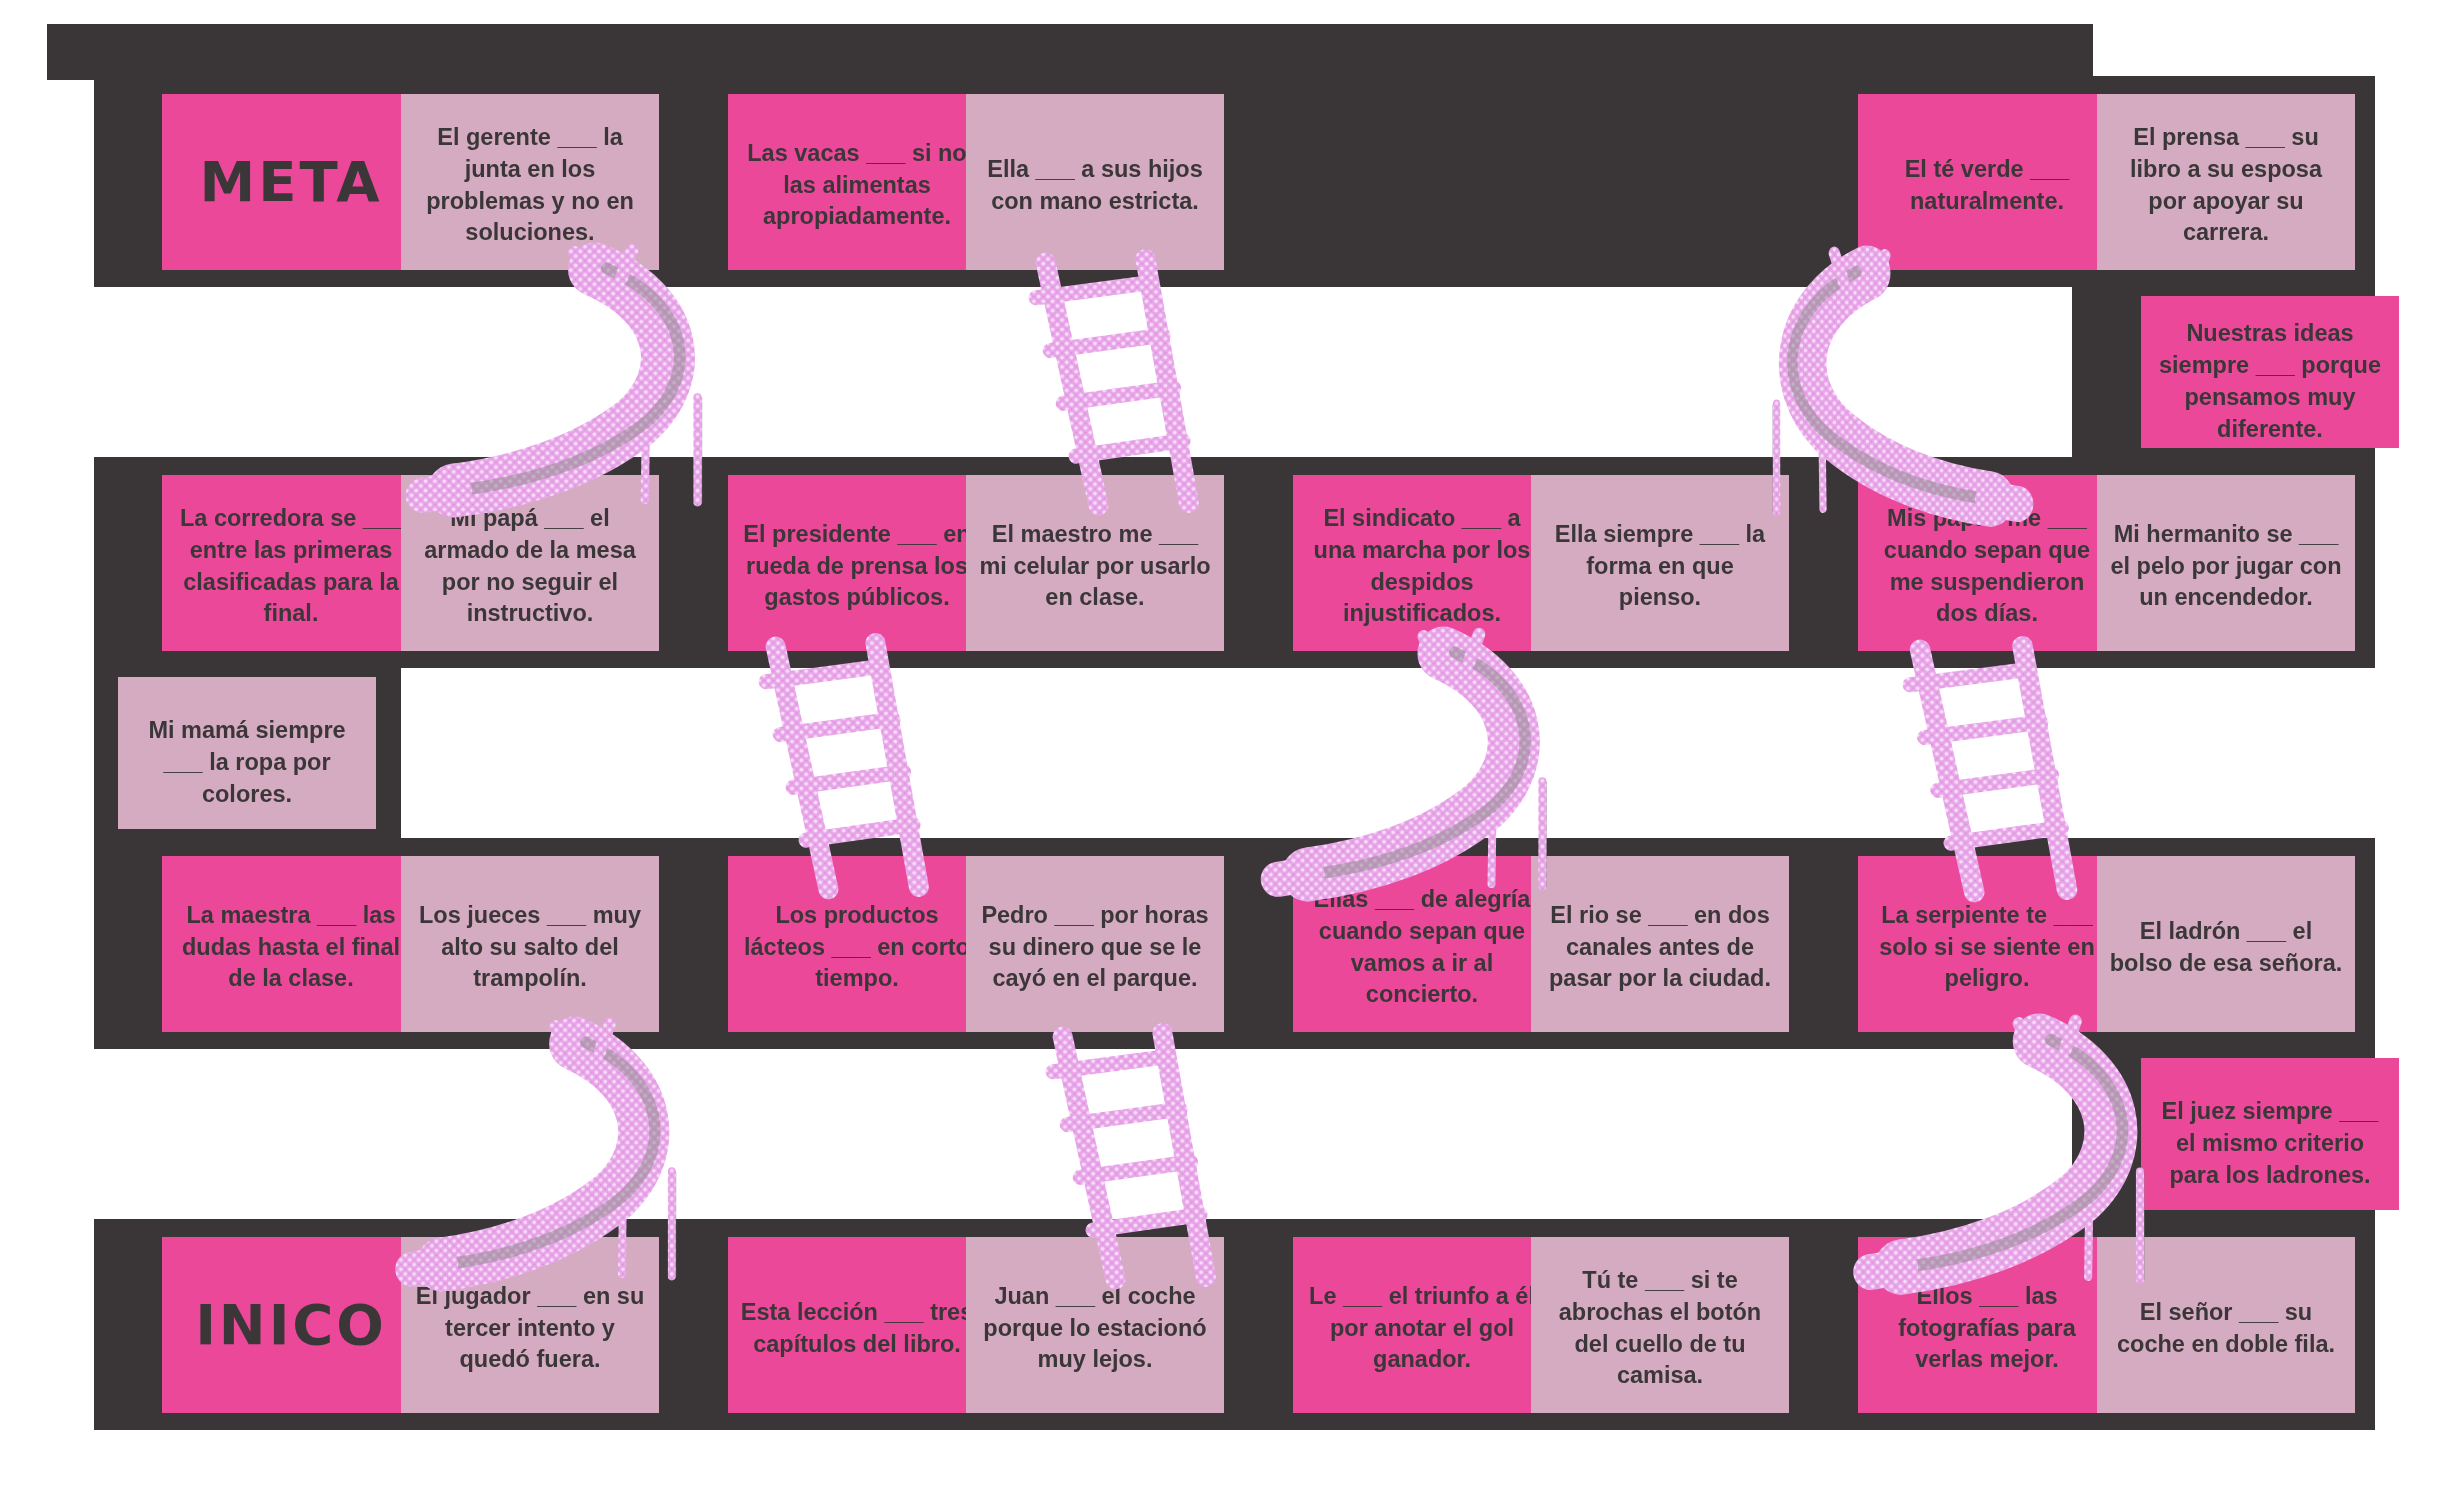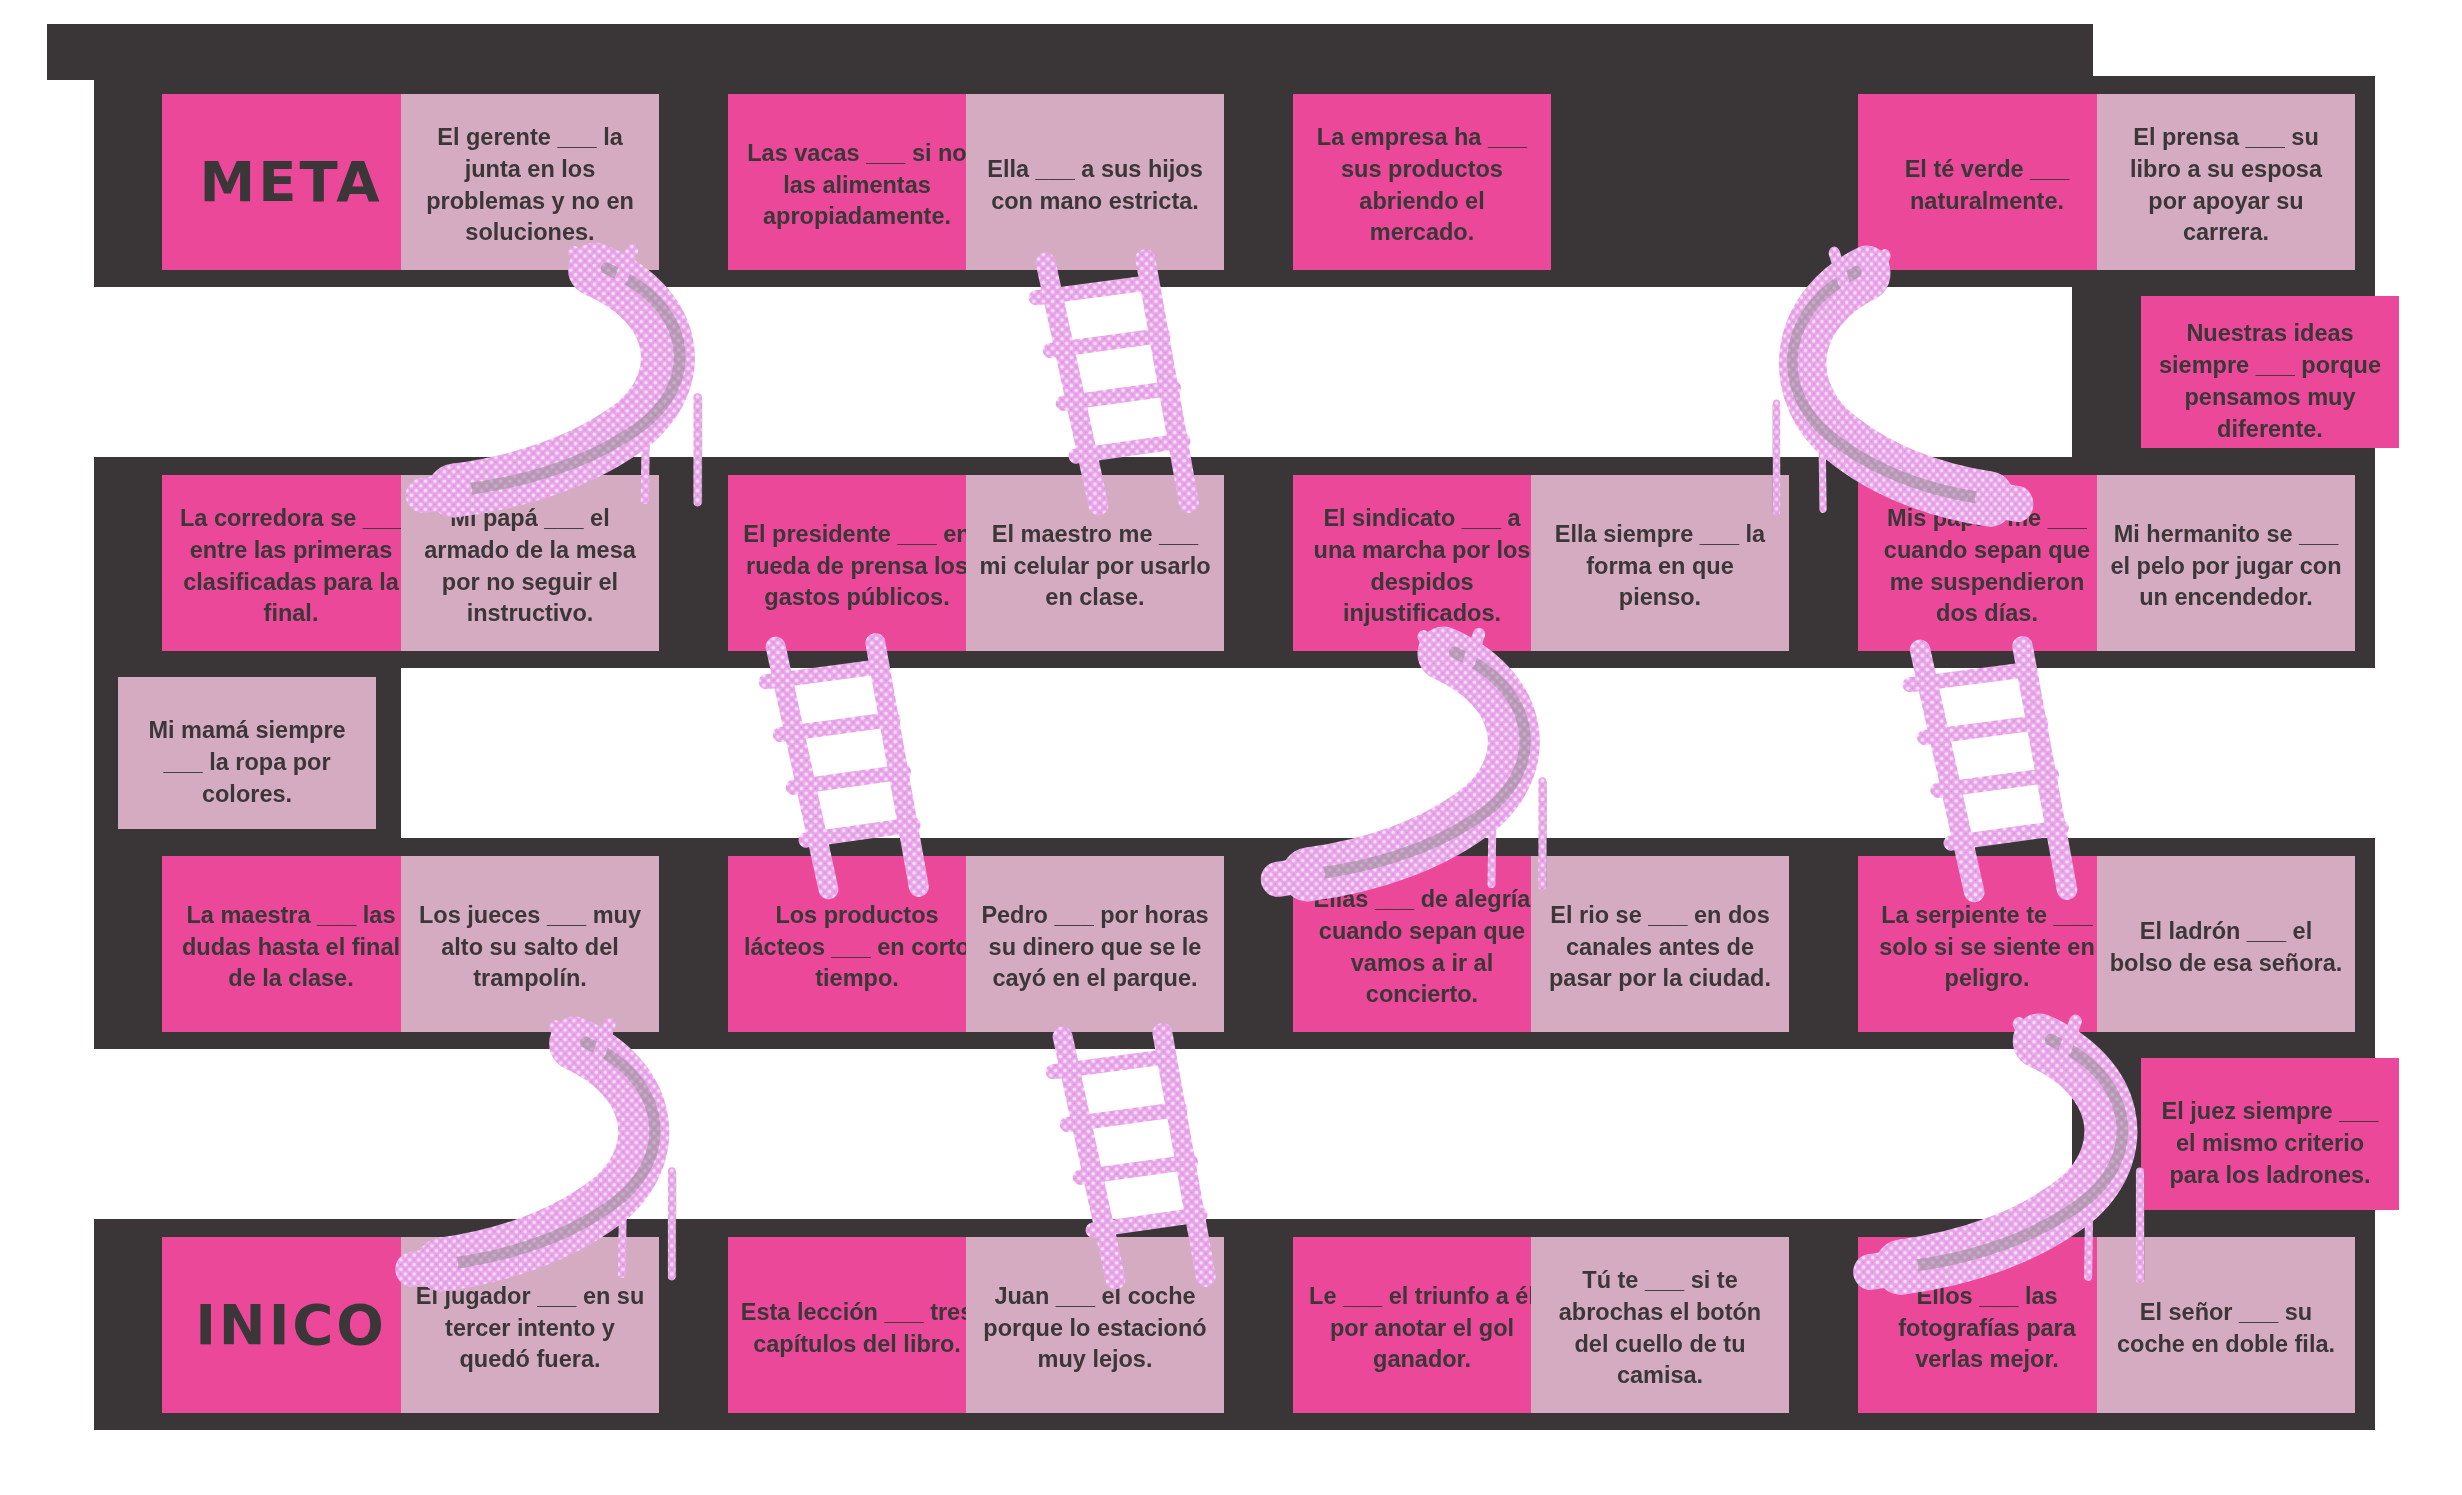--- a/index.html
+++ b/index.html
@@ -69,23 +69,20 @@
     </div>
   <div class="cell pink" style="left:401px;top:94px">
       <span>El gerente ___ la junta en los problemas y no en soluciones.</span>
     </div>
   <div class="cell green" style="left:684px;top:94px">
       <span>Las vacas ___ si no las alimentas apropiadamente.</span>
     </div>
   <div class="cell pink" style="left:966px;top:94px">
       <span>Ella ___ a sus hijos con mano estricta.</span>
     </div>
-  <div class="cell green" style="left:1249px;top:94px">
-      <span>La empresa ha ___ sus productos abriendo el mercado.</span>
-    </div>
   <div class="cell green" style="left:1814px;top:94px">
       <span>El té verde ___ naturalmente.</span>
     </div>
   <div class="cell pink" style="left:2097px;top:94px">
       <span>El prensa ___ su libro a su esposa por apoyar su carrera.</span>
     </div>
 
   <div class="cell green short" style="left:2097px;top:296px">
       <span>Nuestras ideas siempre ___ porque pensamos muy diferente.</span>
     </div>

